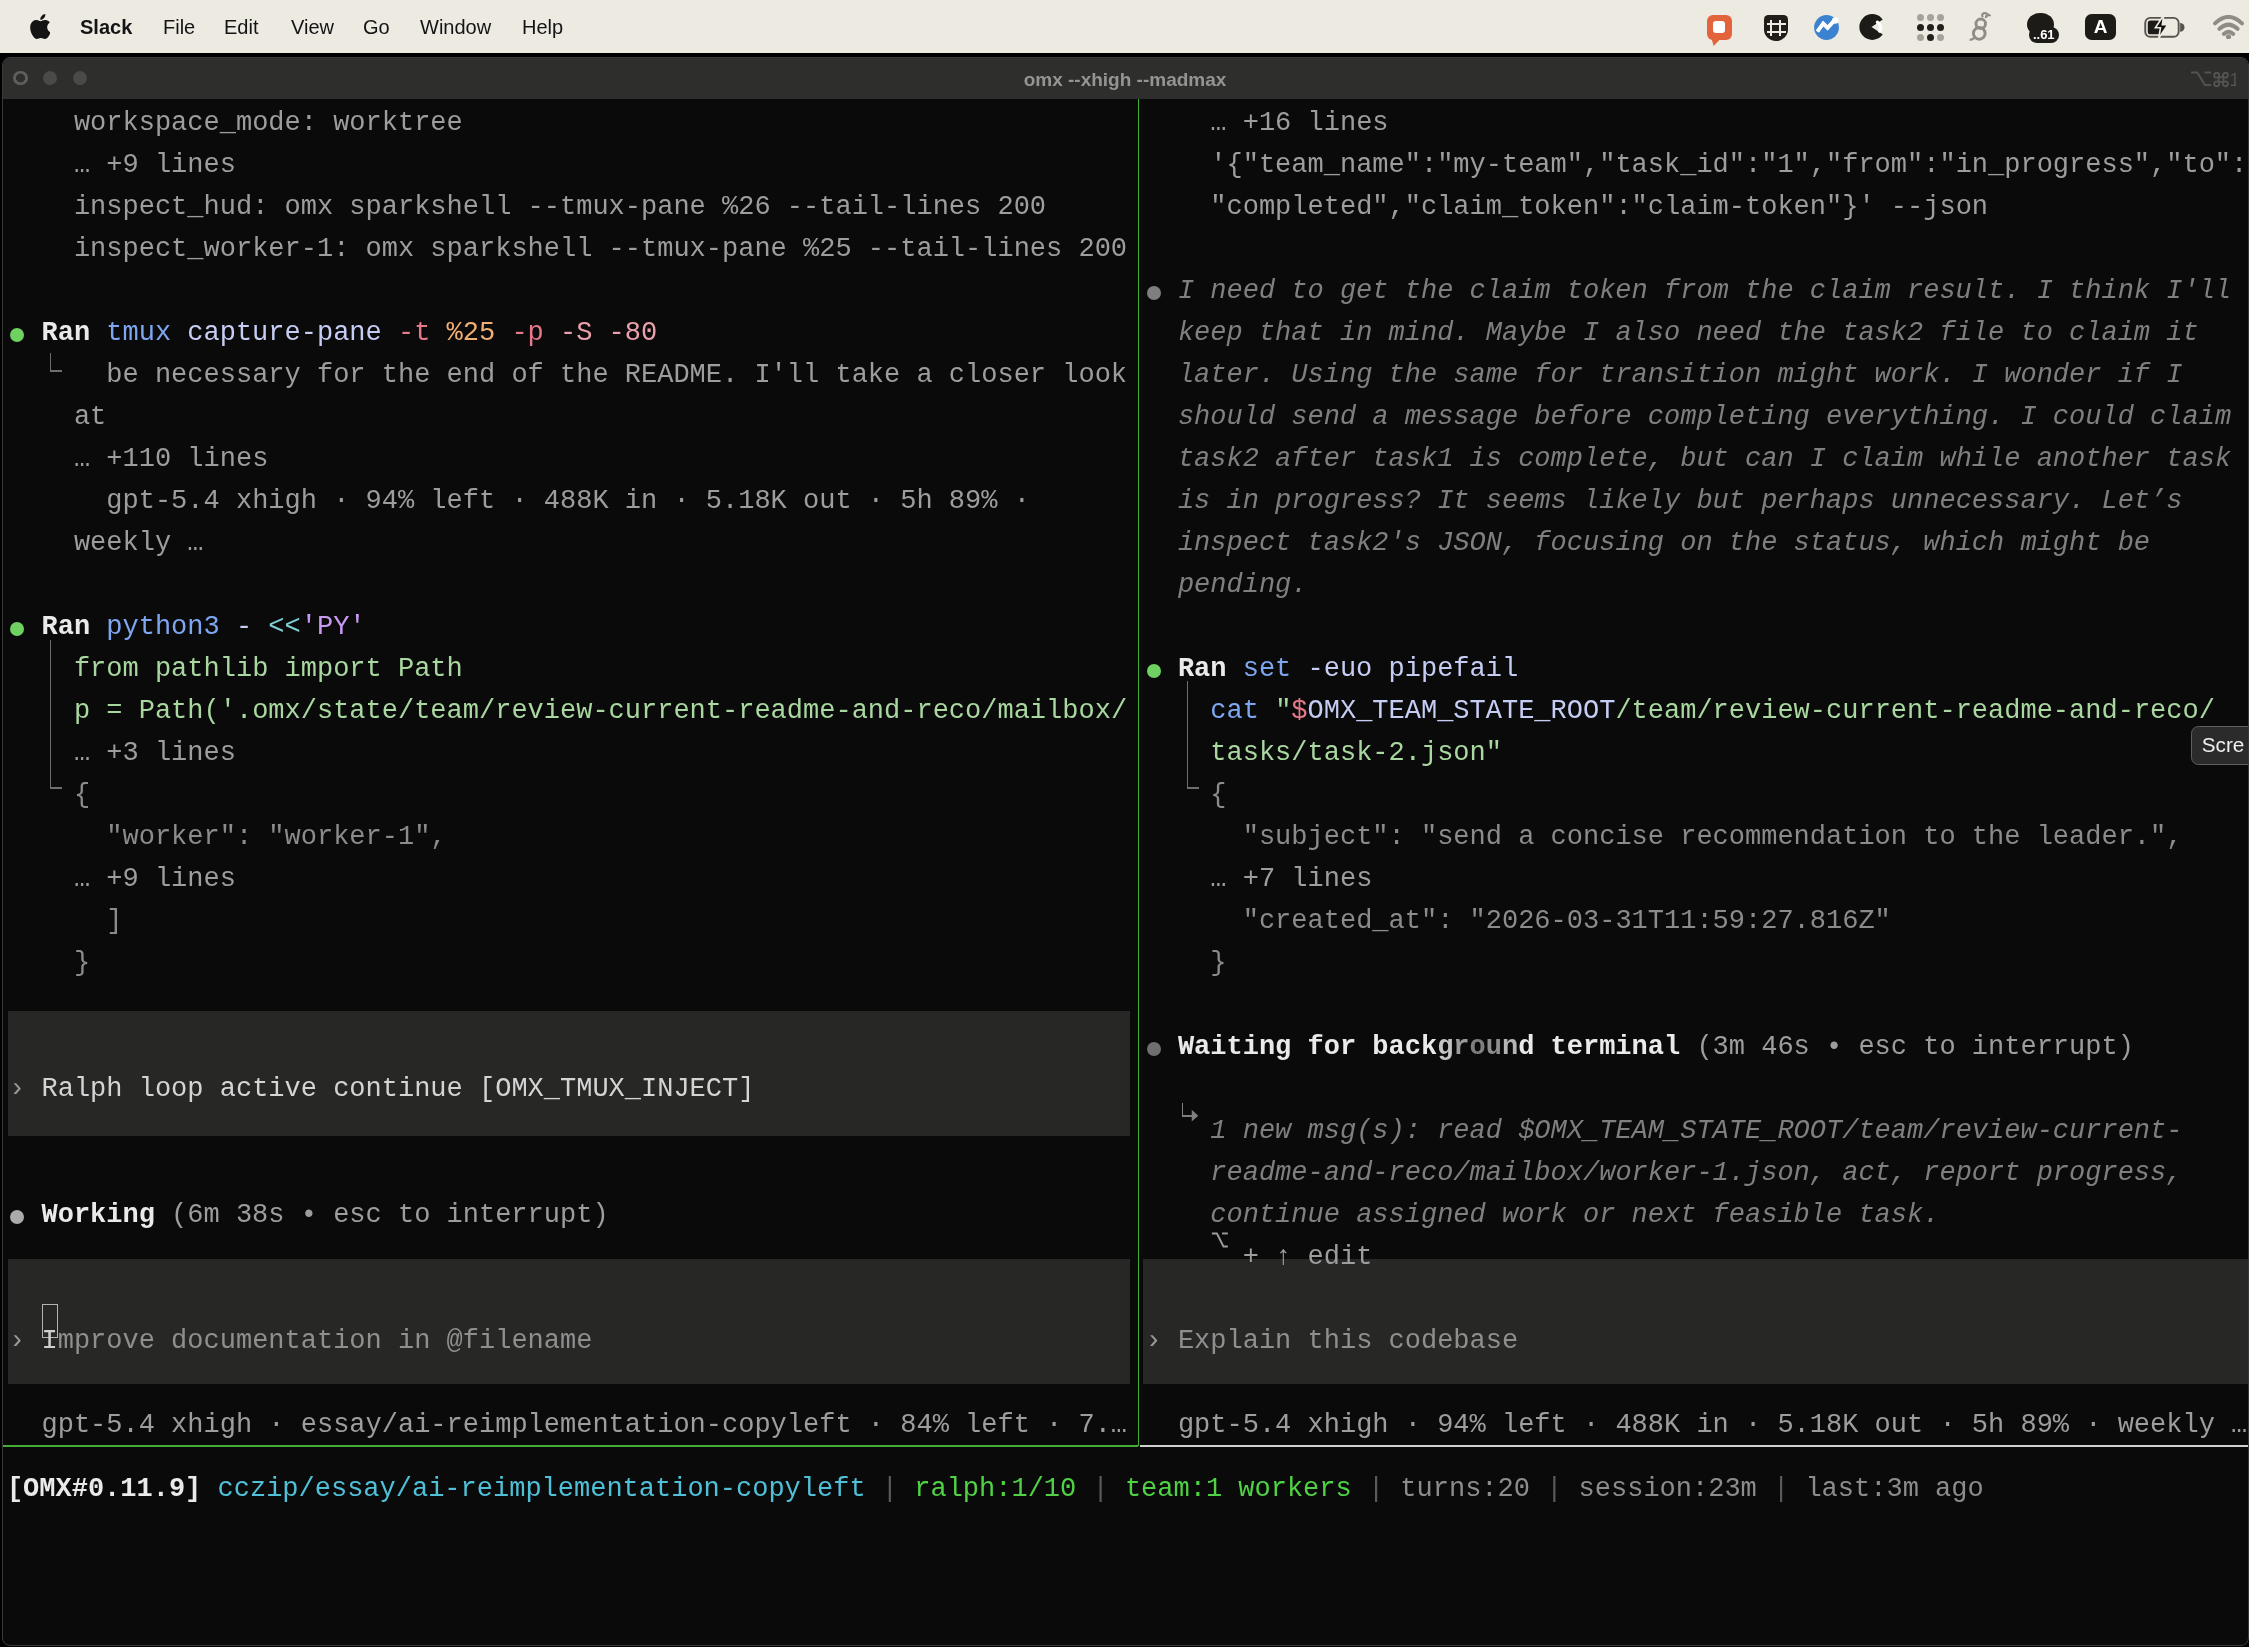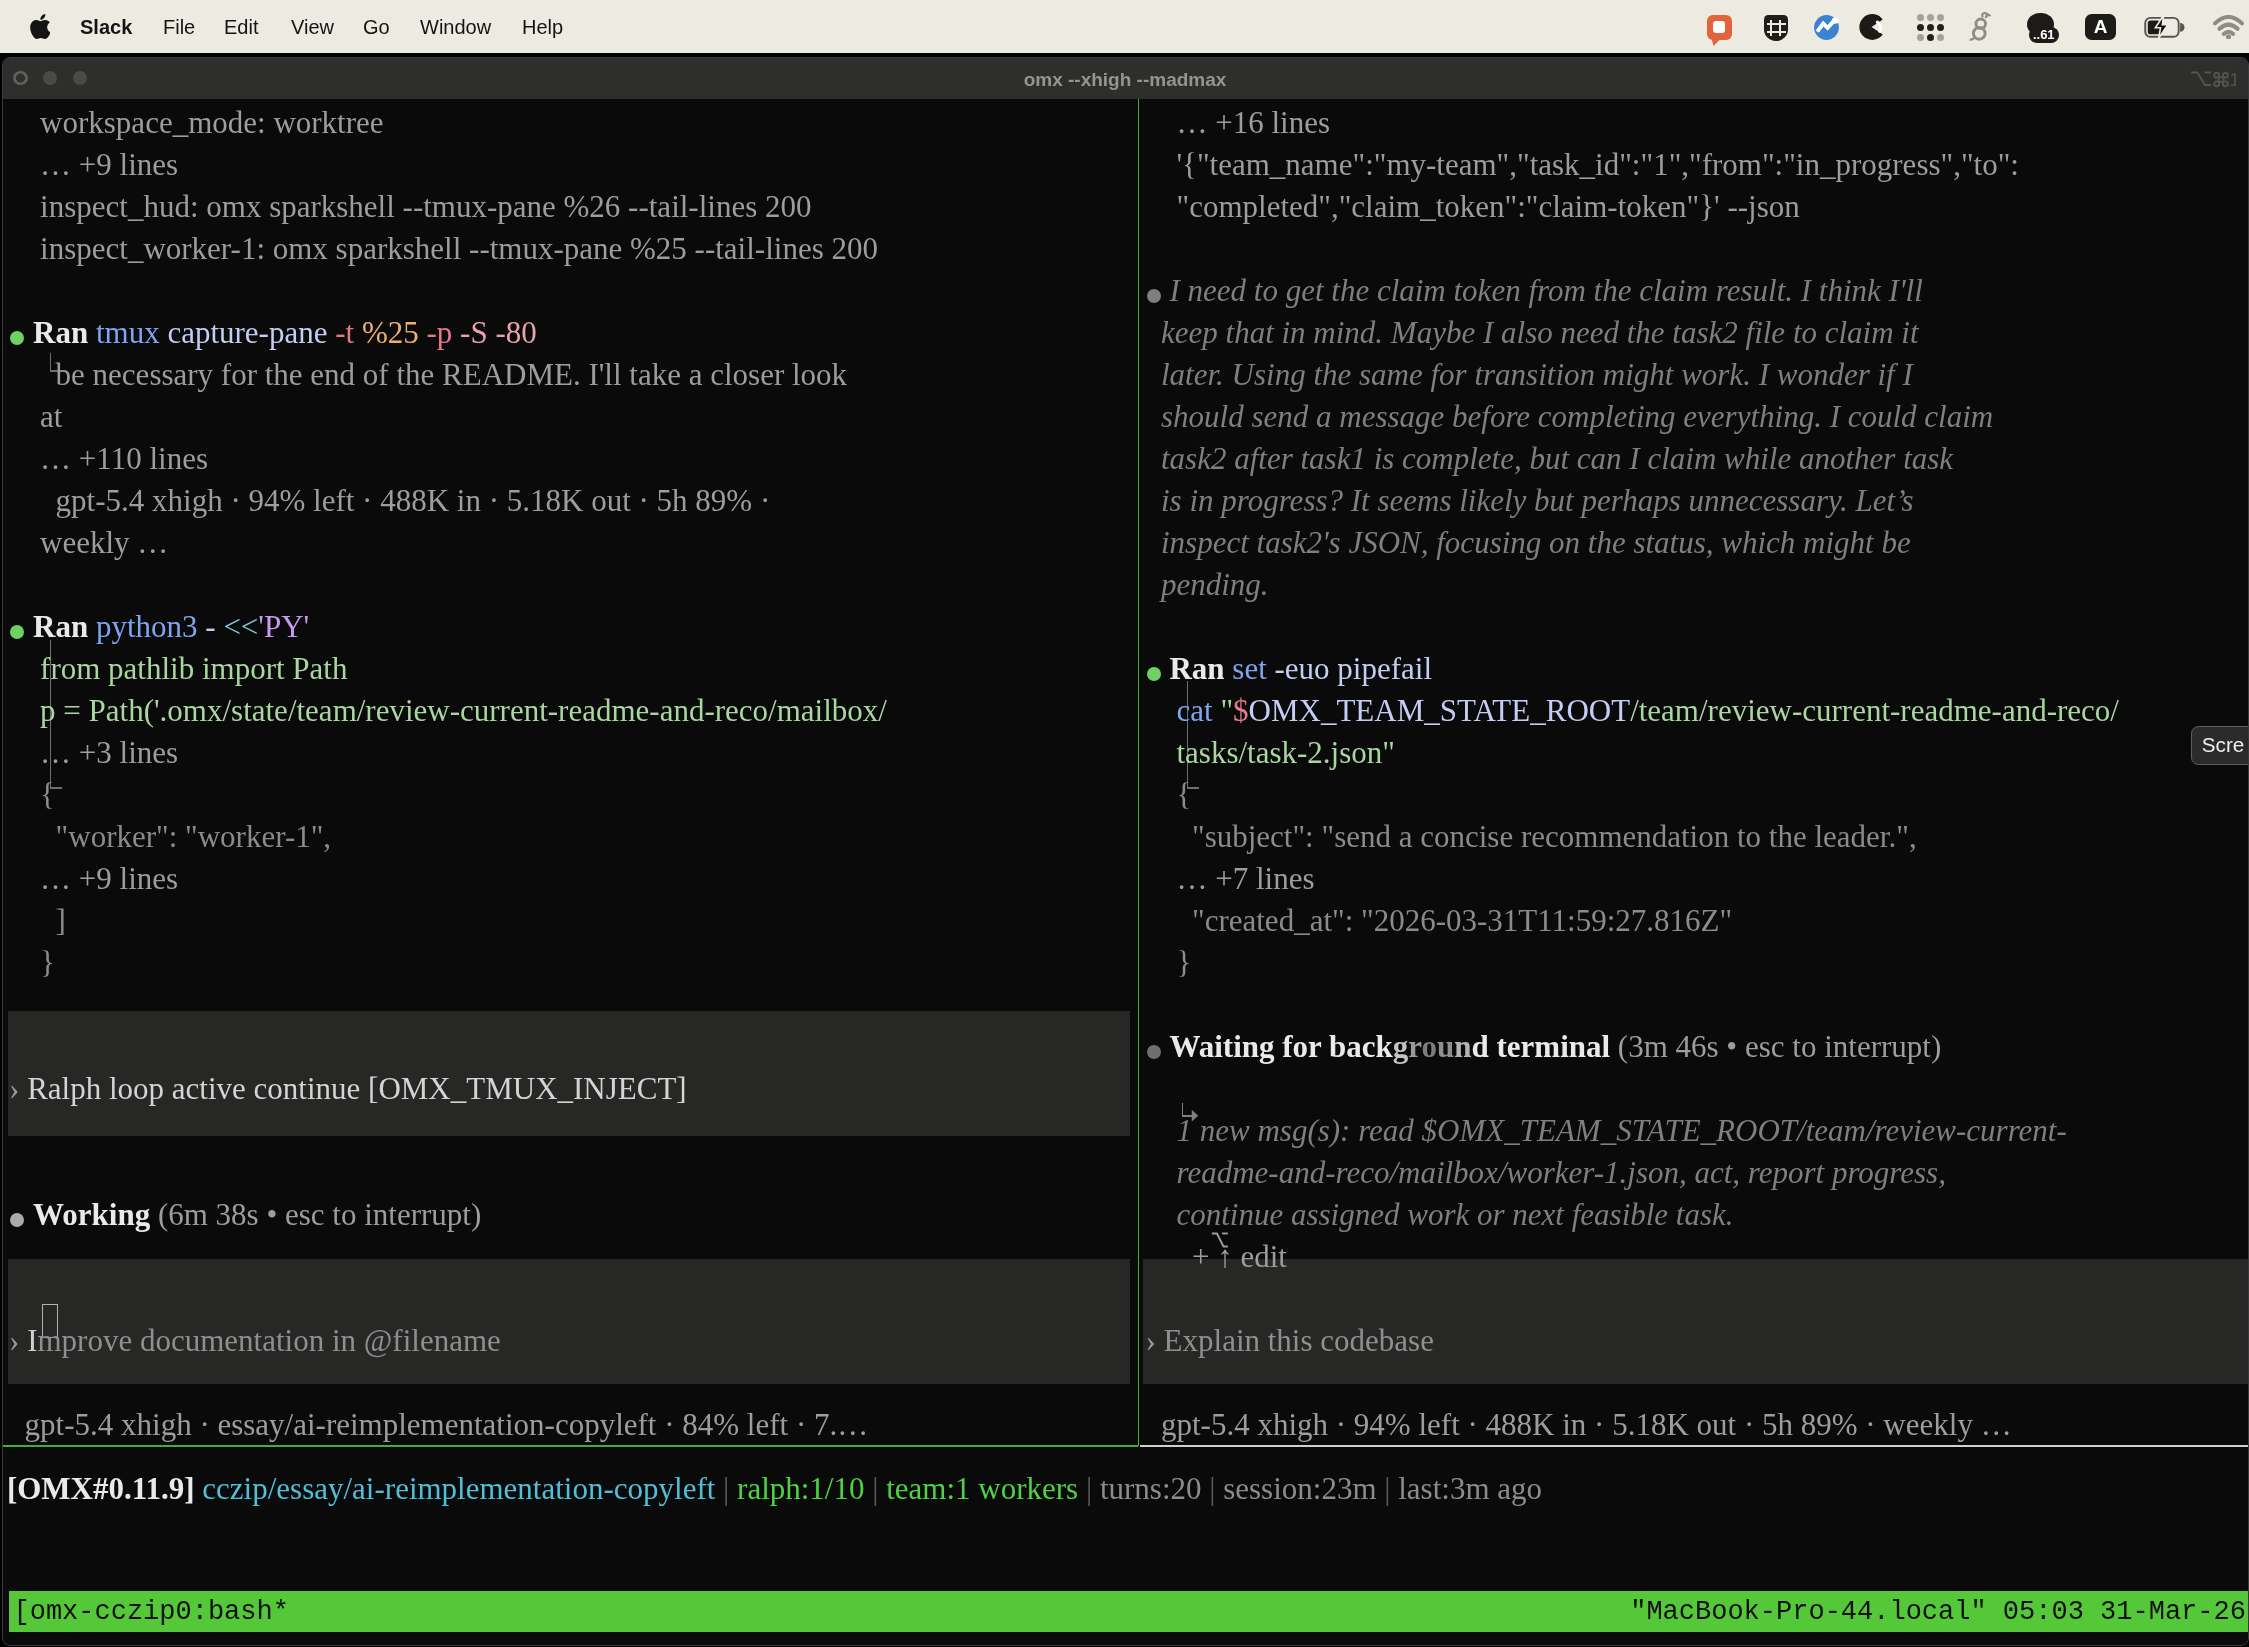--- a/index.html
+++ b/index.html
@@ -4,21 +4,21 @@
 html,body { width:2250px; height:1648px; background:#000; overflow:hidden; }
 body { position:relative; font-family:"Liberation Sans", sans-serif; }
 #menubar { position:absolute; left:0; top:0; width:2250px; height:53px; background:#edeae2; }
 .mi { position:absolute; top:0; height:53px; line-height:55px; font-size:20px; color:#141414; }
 .ic { position:absolute; }
 #win { position:absolute; left:1.5px; top:57px; width:2247px; height:1589px; background:#0a0a0a;
   border-radius:8px; border:0.7px solid #3a3a3a; overflow:hidden; }
 #titlebar { position:absolute; left:0; top:0; width:100%; height:41px; background:#2e2e2d; }
 #title { position:absolute; width:100%; text-align:center; line-height:43px; font-size:19px; font-weight:bold; color:#949491; }
 .tl { position:absolute; top:12.5px; width:14.8px; height:14.8px; border-radius:50%; }
-pre { position:absolute; font-family:Liberation Serif, serif; font-size:31px; line-height:42px; color:#9d9d9d; }
+pre { position:absolute; font-family:Liberation Mono, monospace; font-size:27px; line-height:42px; color:#9d9d9d; }
 .blt { display:inline-block; width:14px; height:14px; border-radius:50%; vertical-align:-1.5px; margin:0 1.1px; }
 .w { color:#eaeaea; font-weight:bold; }
 .d { color:#8b8b8b; }
 .i { color:#7f7f7f; font-style:italic;text-align:right; }
 .bl { color:#7ea6f0; } .lv { color:#c6cdf4; } .gr { color:#a9d7a0; }
 .rd { color:#e5798a; } .or { color:#efae72;text-align:right; } .pk { color:#e9a2ad; }
 .tl2 { color:#7fcfd4; } .vi { color:#c99af2; }
 .pg { color:#9a9a9a; } .bx { color:#d4d4d4; } .ph { color:#8f8f8f; }
 .cy { color:#4fc0d8; } .hg { color:#4fd344; } .hgr { color:#8c8c8c; } .sep { color:#5a5a5a; }
 .box { position:absolute; background:#272726; }
@@ -196,19 +196,15 @@
 
     <span class="i">1 new msg(s): read $OMX_TEAM_STATE_ROOT/team/review-current-</span>
     <span class="i">readme-and-reco/mailbox/worker-1.json, act, report progress,</span>
     <span class="i">continue assigned work or next feasible task.</span>
       + ↑ edit
 
 <span class="pg">›</span> <span class="ph">Explain this codebase</span>
 
   gpt-5.4 xhigh · 94% left · 488K in · 5.18K out · 5h 89% · weekly …</pre>
 <pre style="left:4.4px;top:1410px"><span class="w">[OMX#0.11.9]</span> <span class="cy">cczip/essay/ai-reimplementation-copyleft</span> <span class="sep">|</span> <span class="hg">ralph:1/10</span> <span class="sep">|</span> <span class="hg">team:1 workers</span> <span class="sep">|</span> <span class="hgr">turns:20</span> <span class="sep">|</span> <span class="hgr">session:23m</span> <span class="sep">|</span> <span class="hgr">last:3m ago</span></pre>
-<div id="tbar">
-      <span style="position:absolute;left:4.4px">[omx-cczip0:bash*</span>
-      <span class="r">"MacBook-Pro-44.local" 05:03 31-Mar-26</span>
-    </div>
 <div id="screbtn">Scre</div>
 </div>
 
 
 </body></html>

